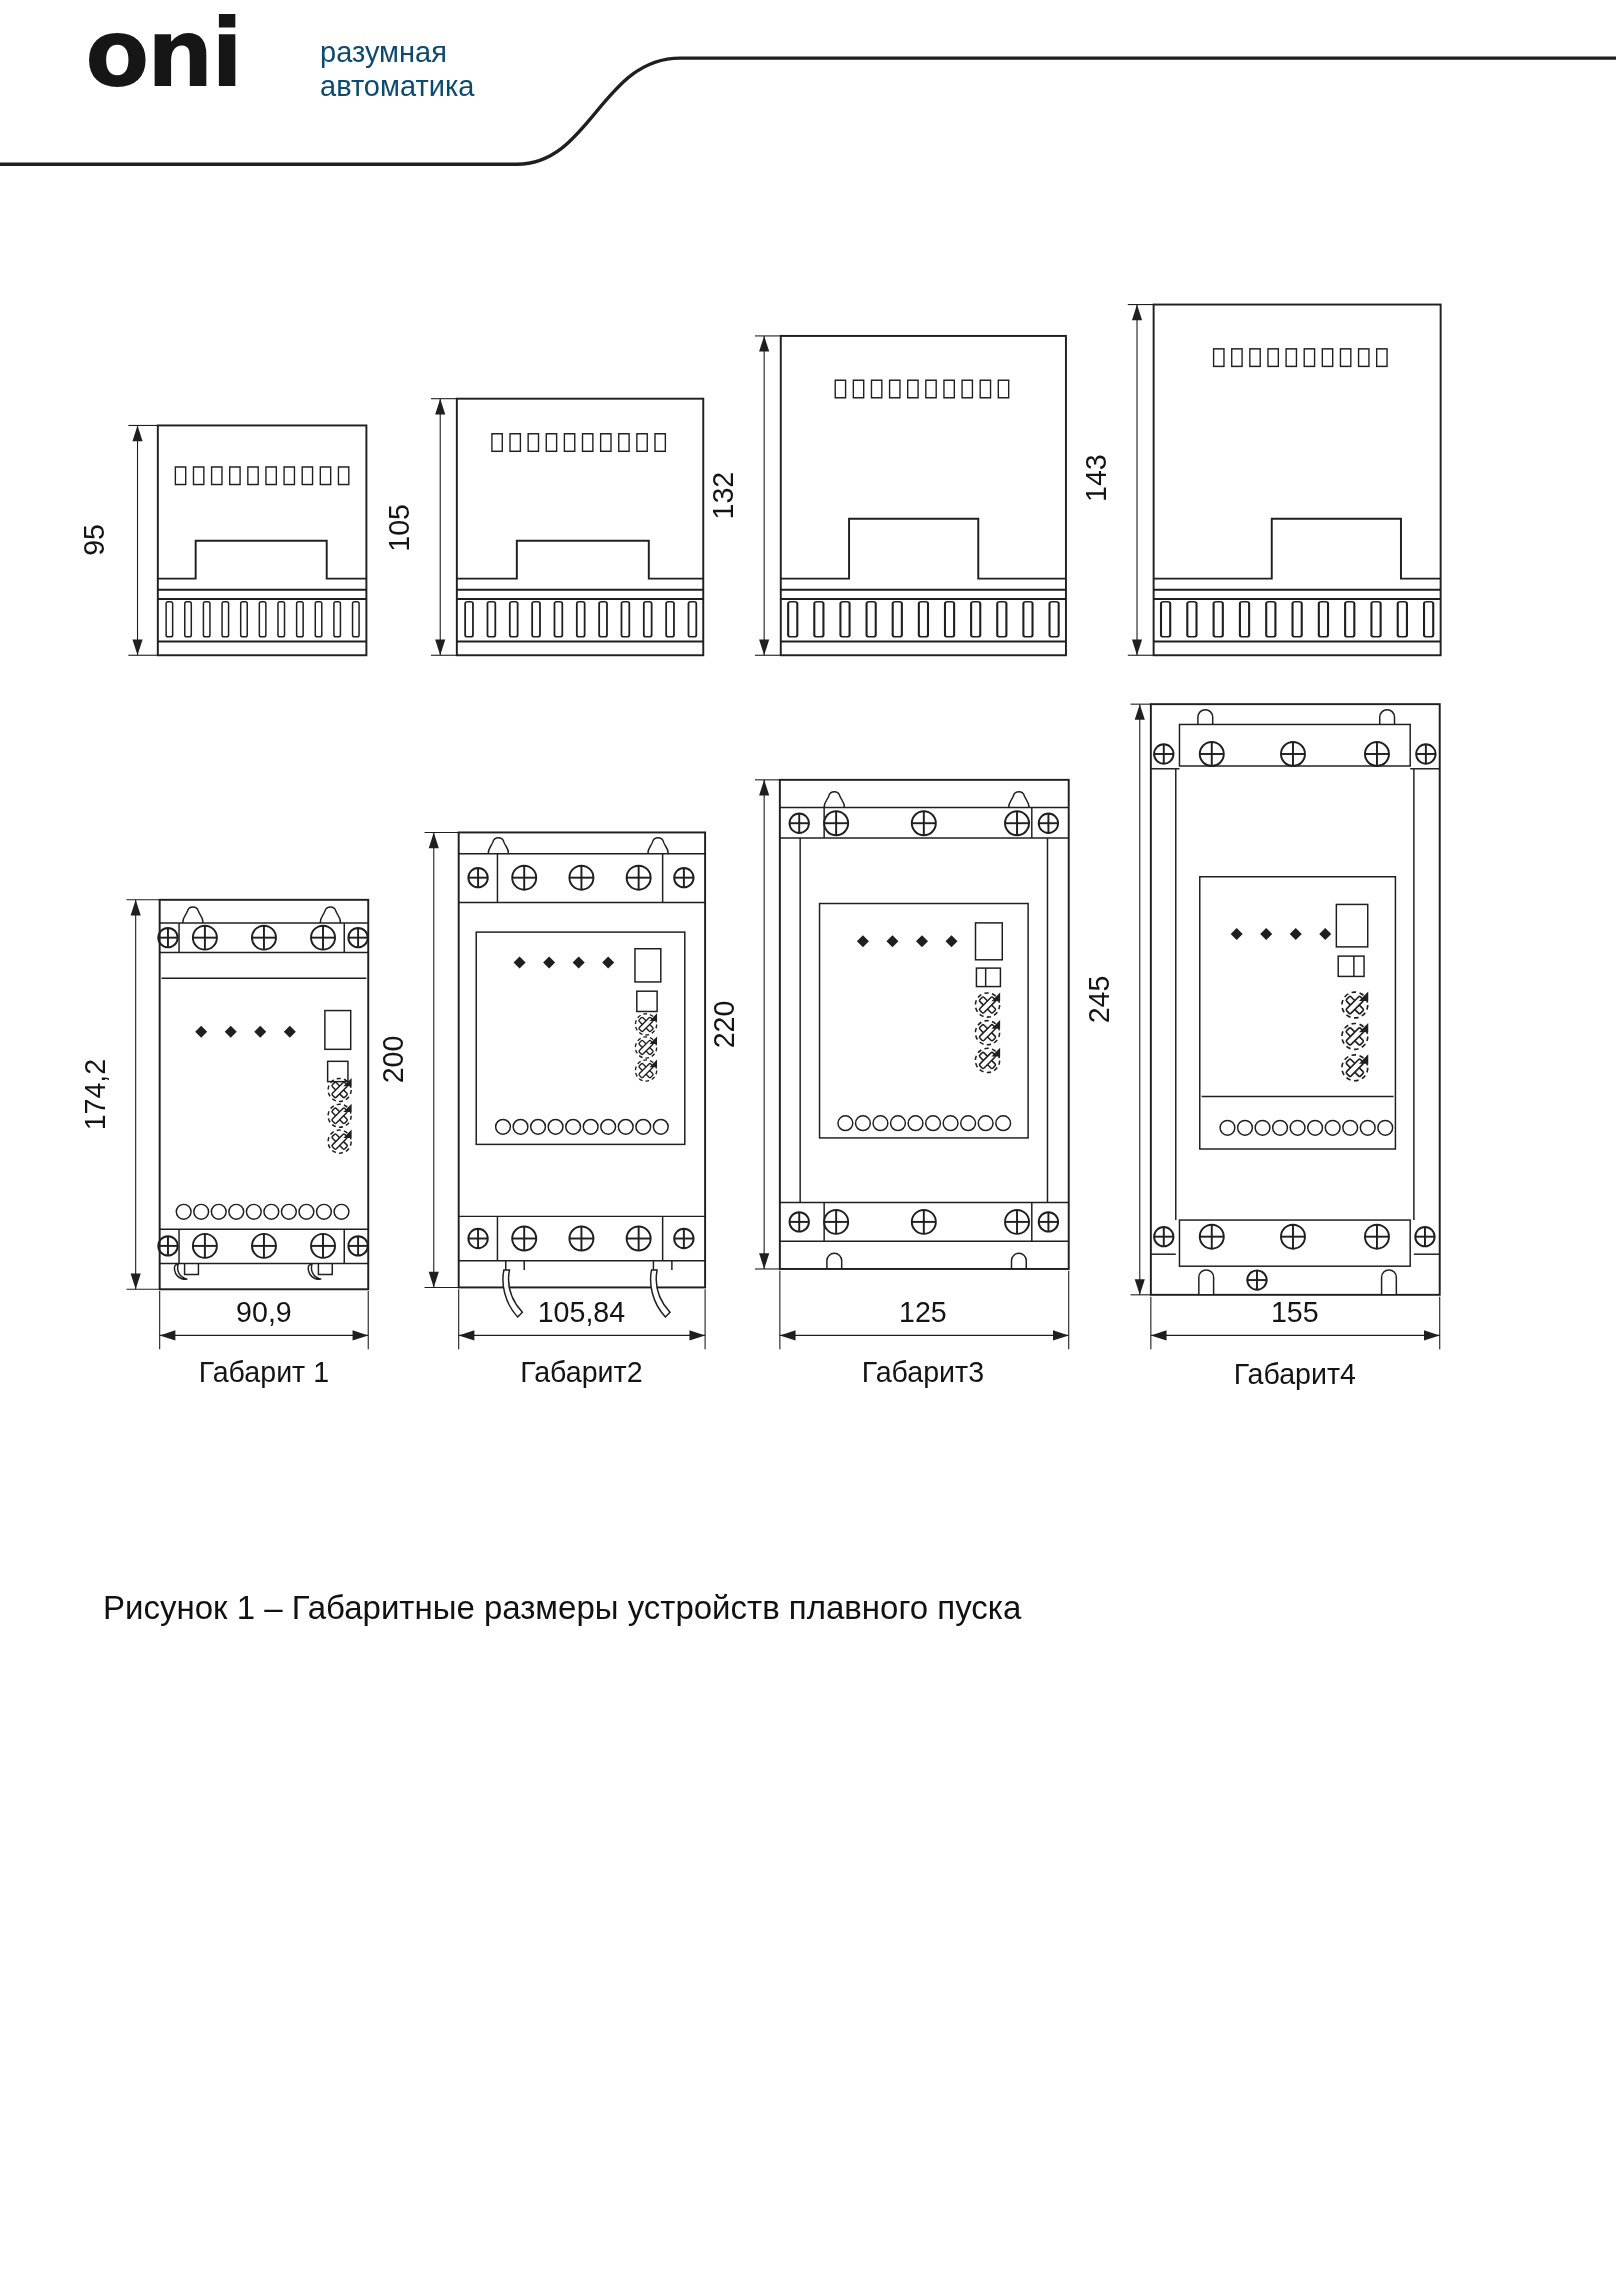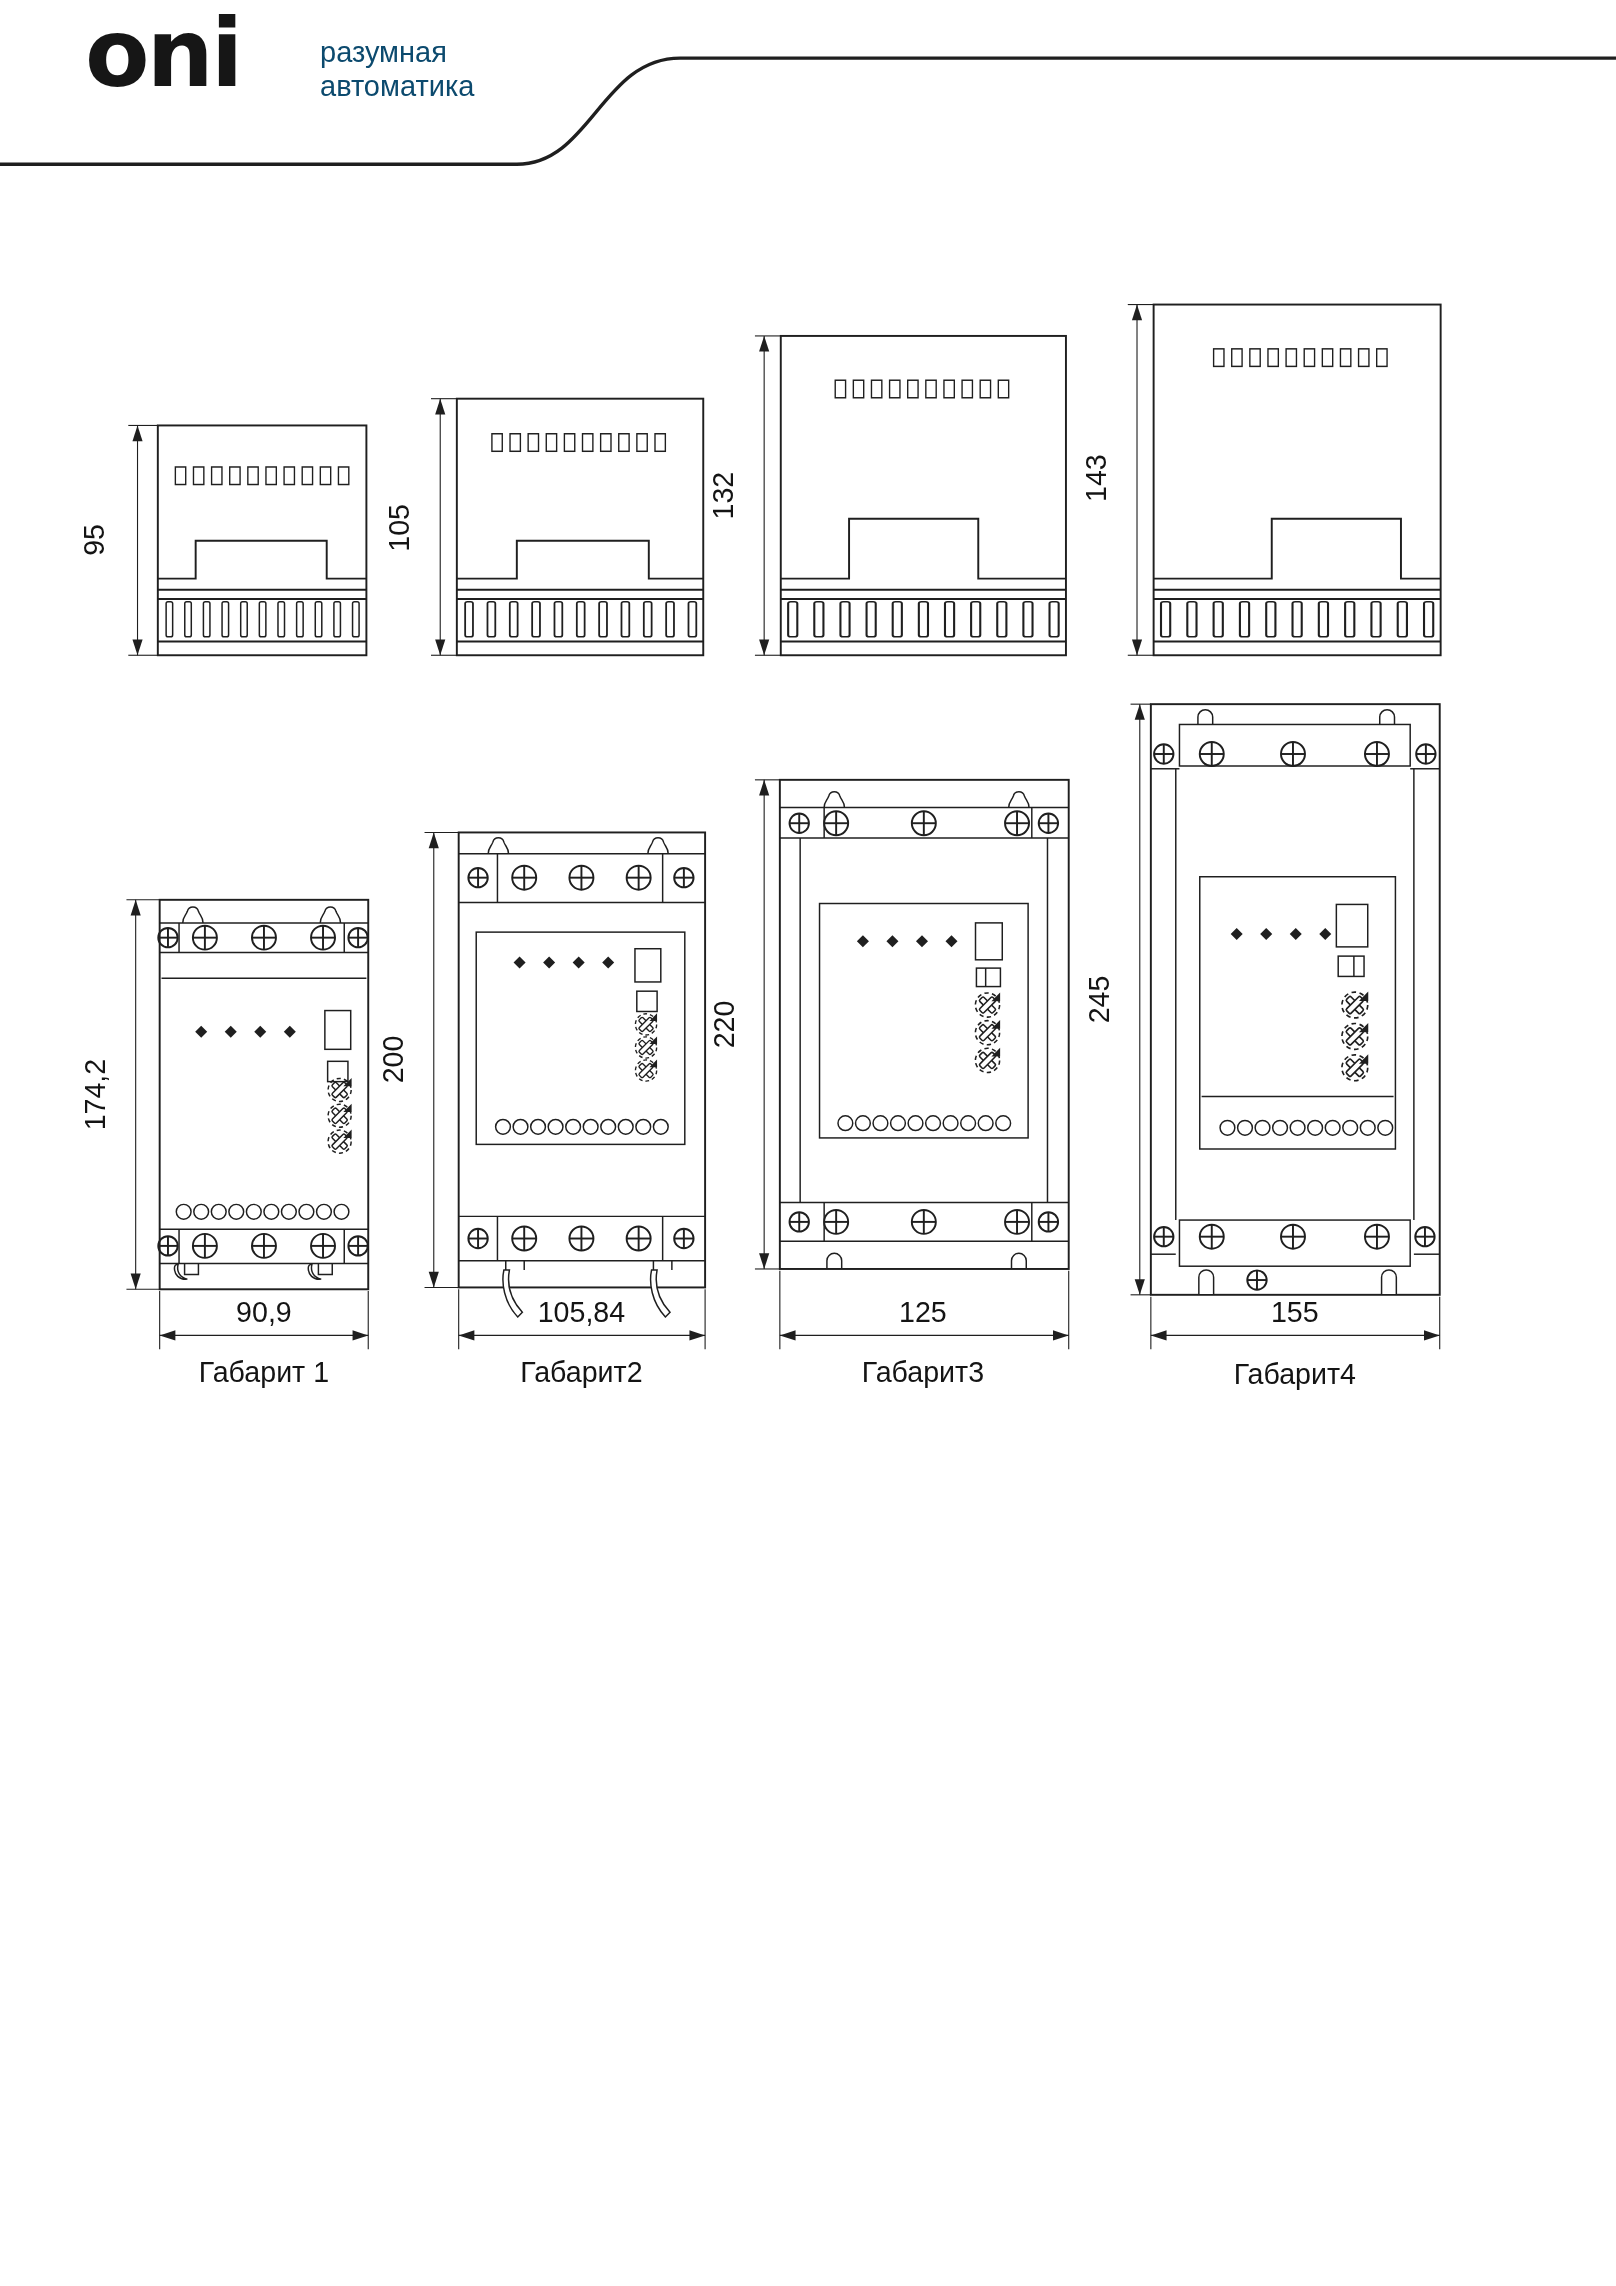--- a/index.html
+++ b/index.html
@@ -424,14 +424,15 @@
           <line x1="1560" y1="1405" x2="1560" y2="1462"></line>
         <line x1="1247" y1="1447" x2="1560" y2="1447"></line>
         <use href="#arrH" transform="translate(1247,1447)"></use>
           <use href="#arrH" transform="translate(1560,1447) rotate(180)"></use>
       </g>
       <text x="1403" y="1432" text-anchor="middle">155</text>
       <text class="cap" x="1403" y="1500" text-anchor="middle">Габарит4</text>
     </g>
   </svg>
 
+  <div id="figcap">Рисунок 1 – Габаритные размеры устройств плавного пуска</div>
 </div>
 
 
 </body></html>

